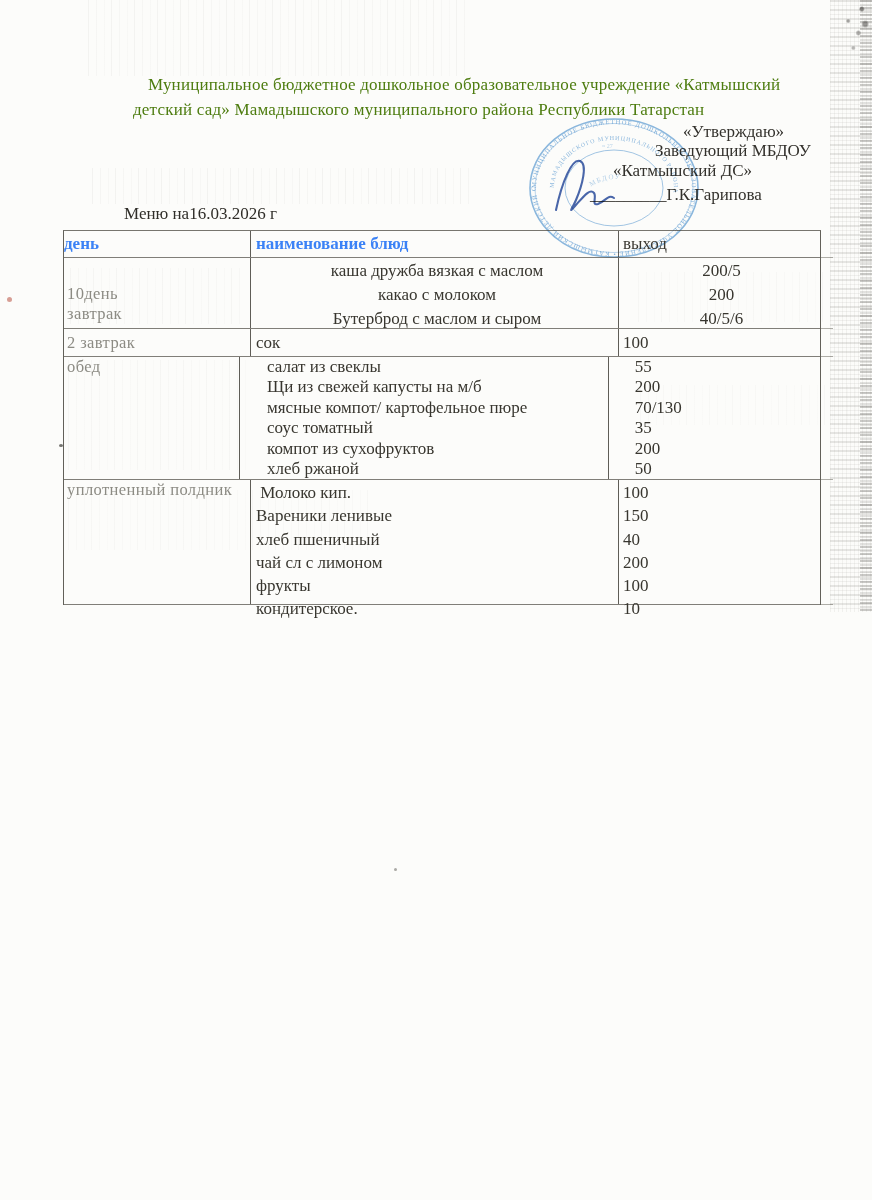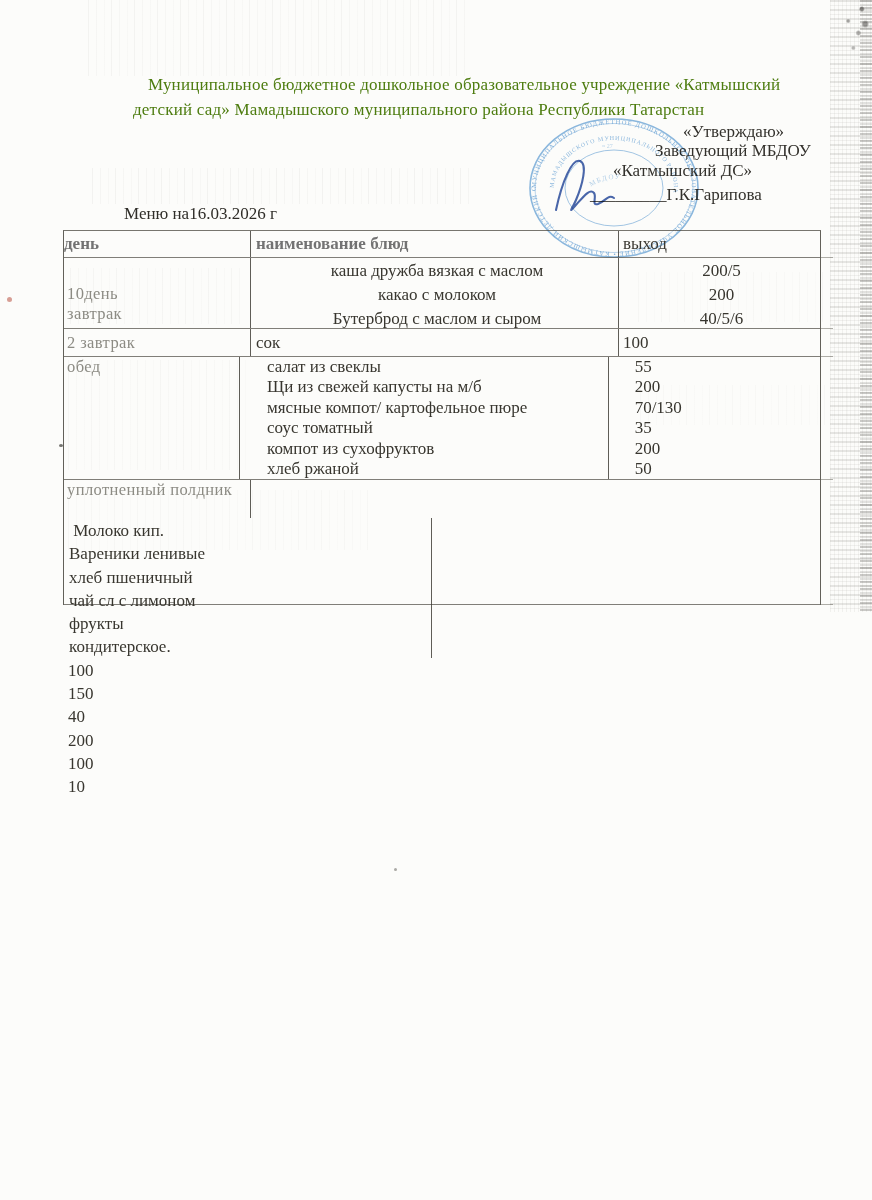--- a/index.html
+++ b/index.html
@@ -57,40 +57,40 @@
   .trow::after{ 
     content:"";position:absolute;right:-13px;bottom:-1px;width:13px;
     border-top:1px solid rgba(95,93,84,.5);
   }
   .cell{box-sizing:border-box;}
   .c-day{width:187px;border-right:1px solid rgba(55,53,46,.8);}
   .c-dish{width:368px;border-right:1px solid rgba(55,53,46,.8);padding-left:5px;}
   .c-out{width:201px;padding-left:4px;}
   .thead{height:26px;}
   .thead .cell{display:flex;align-items:center;}
-  .th-label{font-weight:bold;color:#737373;}
+  .th-label{font-weight:bold;color:#3b82f6;}
   .th-out{font-weight:normal;color:#3a3831;}
   .dish-line,.out-line{white-space:pre-wrap;color:#38362f;}
   .day-cell-inner{
     display:flex;flex-direction:column;
     color:rgba(108,106,98,.78);
     filter:blur(.35px);
     font-size:16.5px;letter-spacing:.4px;
     padding-left:3px;
   }
   .row-1{height:70px;}
   .row-1 .dish-line,.row-1 .out-line{line-height:23px;}
   .row-1 .day-cell-inner{padding-top:26px;justify-content:center;}
   .row-2{height:27px;}
   .row-2 .dish-line,.row-2 .out-line{line-height:23px;padding-top:2px;}
   .row-2 .day-cell-inner{padding-top:4px;}
   .row-3{height:122px;gap:22px;}
   .row-3 .dish-line,.row-3 .out-line{line-height:20.4px;}
   .row-3 .day-cell-inner{justify-content:flex-end;padding-bottom:6px;}
-  .row-4{height:124px;flex-direction:column;}
+  .row-4{height:124px;}
   .row-4 .dish-line,.row-4 .out-line{line-height:20.3px;padding-top:3px;}
   .row-4 .day-cell-inner{justify-content:flex-end;padding-bottom:18px;}
   .row-1 .dish-line,.row-1 .out-line{padding-top:1px;text-align:center;}
   
   .stamp{mix-blend-mode:multiply;opacity:.9;}
   .stamp text{fill:#5b9bd5;}
   .signature{mix-blend-mode:multiply;}
 </style>
 </head>
 <body>

